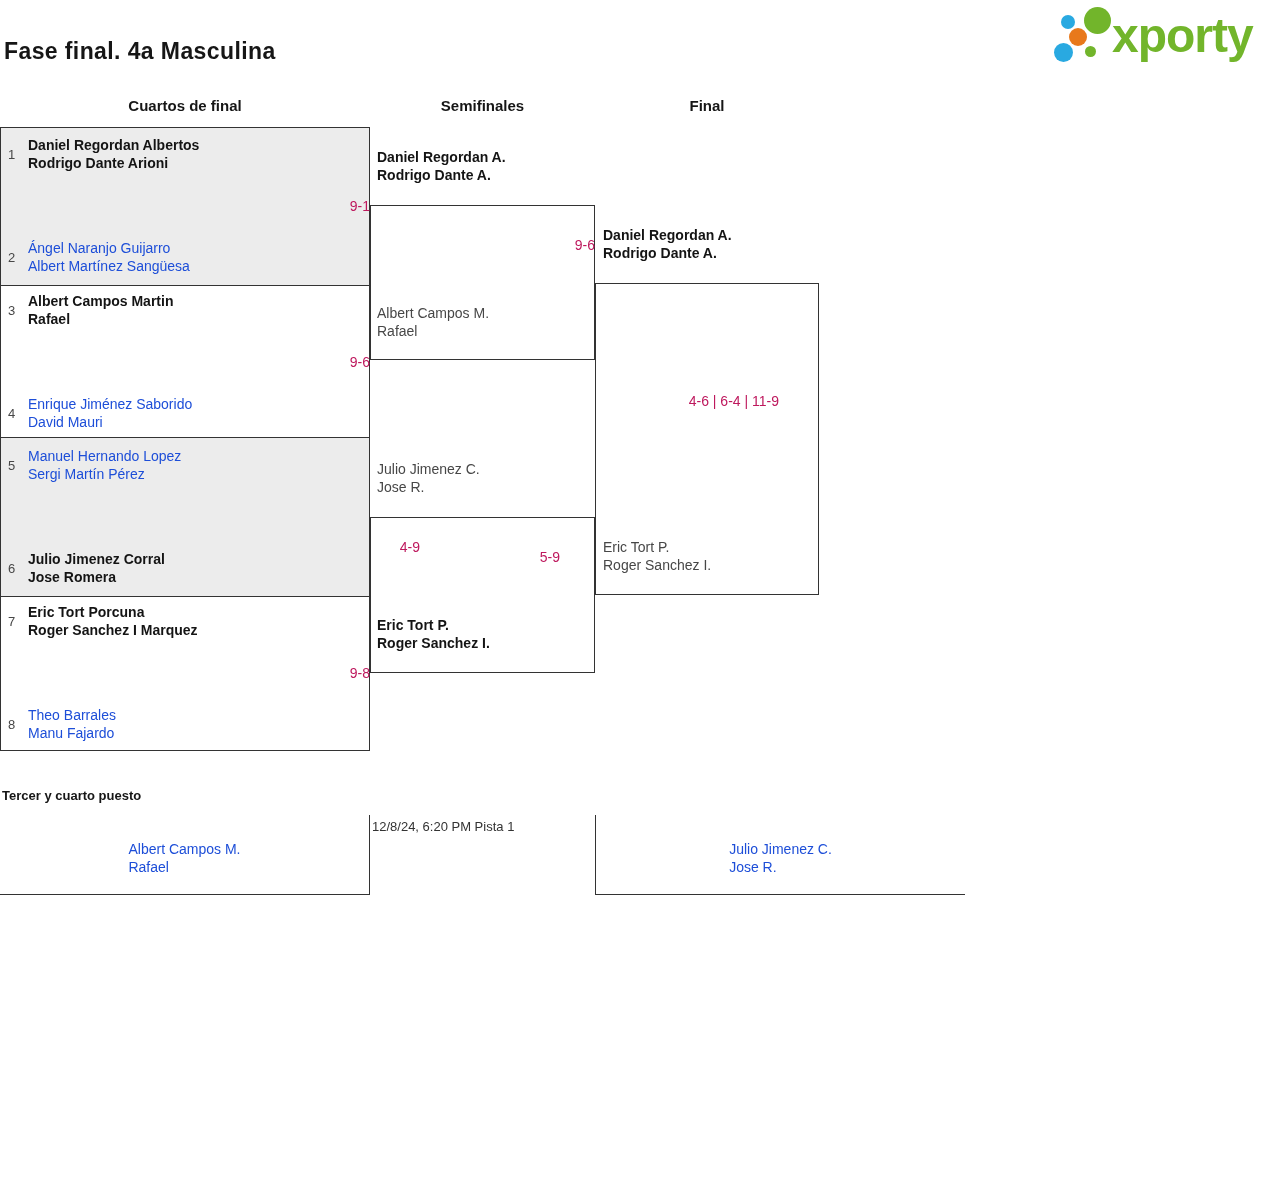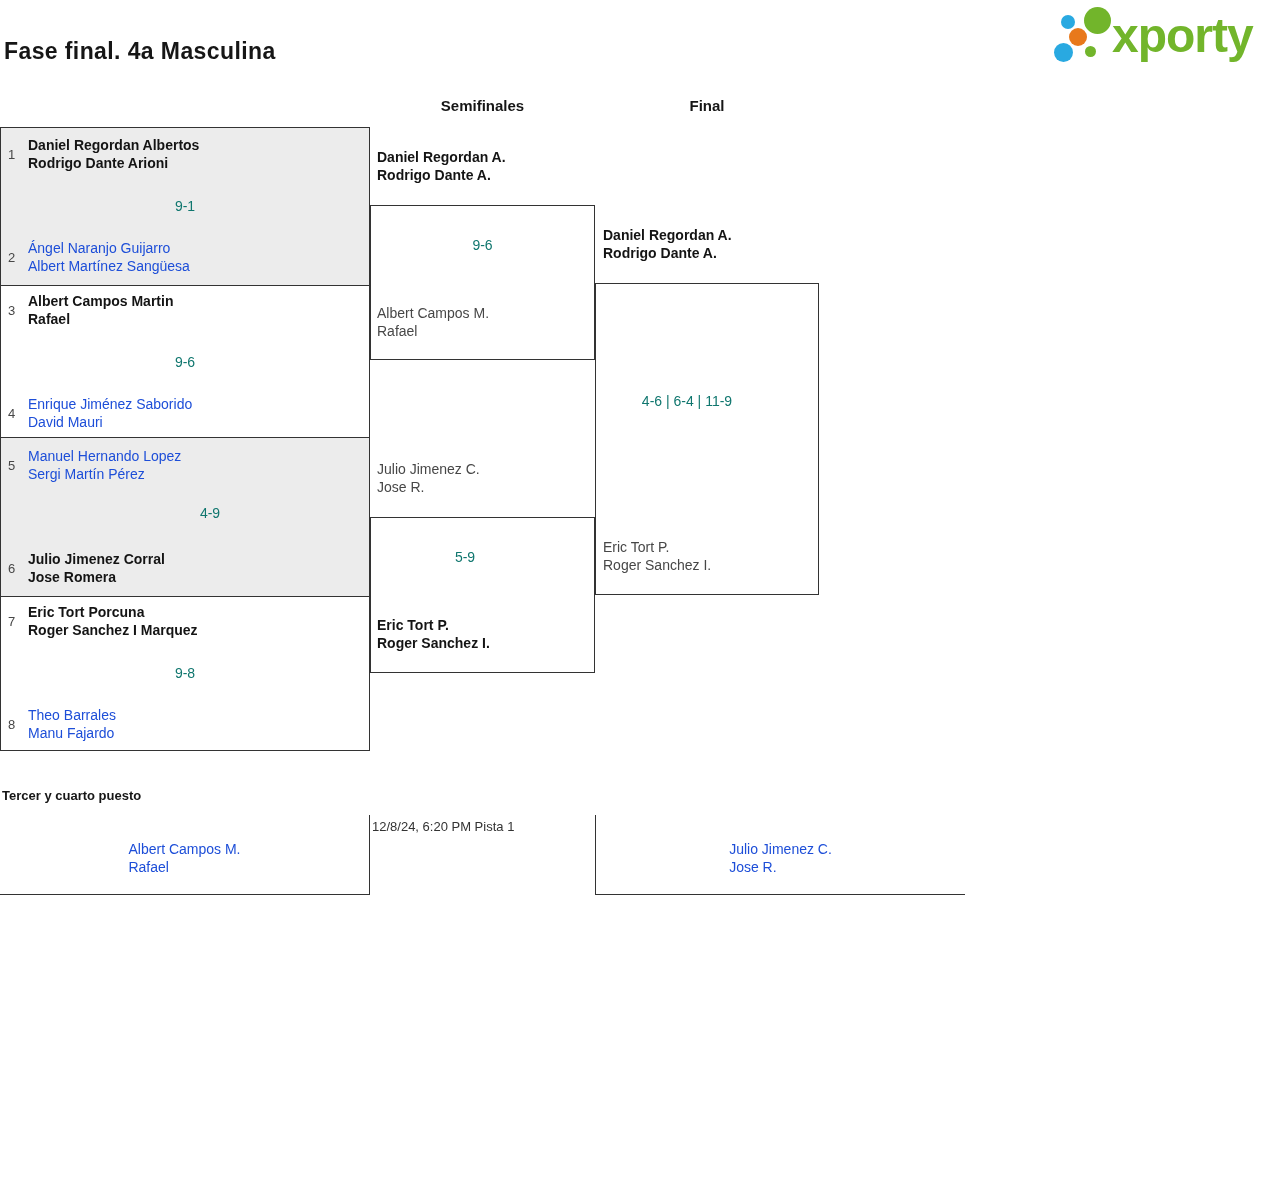--- a/index.html
+++ b/index.html
@@ -29,22 +29,22 @@
     left:8px;width:354px;height:36px;
   }
   .seed{
     width:20px;flex:0 0 20px;
     font-size:13px;color:#474747;
   }
   .names{font-size:14px;line-height:18px;color:#1d4ed8;}
   .names div{white-space:nowrap;}
   .winner .names, .names.winner{font-weight:bold;color:#141414;}
   .score{
-    text-align:center;
-    font-size:14px;color:#0f766e;
+    text-align:right;
+    font-size:14px;color:#be185d;
     white-space:nowrap;
   }
   .slot{font-size:14px;line-height:18px;color:#474747;}
   .slot.winner{font-weight:bold;color:#141414;}
   .slot div{white-space:nowrap;}
   .tp-heading{
     font-size:13px;font-weight:bold;color:#161616;
     white-space:nowrap;
   }
   .tp-slot{
@@ -69,20 +69,21 @@
 
   <div class="abs" style="left:1048px;top:0;width:230px;height:72px;">
     <div class="abs dot" style="left:13px;top:15px;width:14px;height:14px;background:#29a9e1;"></div>
     <div class="abs dot" style="left:36px;top:7px;width:27px;height:27px;background:#72b52b;"></div>
     <div class="abs dot" style="left:21px;top:28px;width:18px;height:18px;background:#e8791b;"></div>
     <div class="abs dot" style="left:6px;top:43px;width:19px;height:19px;background:#29a9e1;"></div>
     <div class="abs dot" style="left:37px;top:46px;width:11px;height:11px;background:#72b52b;"></div>
     <span class="abs logo-word" style="left:64px;top:12px;">xporty</span>
   </div>
 
+  <div class="abs col-header" style="left:0;width:370px;">Cuartos de final</div>
   <div class="abs col-header" style="left:370px;width:225px;">Semifinales</div>
   <div class="abs col-header" style="left:595px;width:224px;">Final</div>
 
   <div class="abs match-box bg-gray" style="left:0;top:127px;width:370px;height:159px;"></div>
   <div class="abs match-box" style="left:0;top:285px;width:370px;height:153px;"></div>
   <div class="abs match-box bg-gray" style="left:0;top:437px;width:370px;height:160px;"></div>
   <div class="abs match-box" style="left:0;top:596px;width:370px;height:155px;"></div>
 
   <div class="abs team-row winner" style="top:136px;">
     <span class="seed">1</span>
@@ -116,21 +117,21 @@
     </span>
   </div>
 
   <div class="abs team-row" style="top:447px;">
     <span class="seed">5</span>
     <span class="names">
       <div>Manuel Hernando Lopez</div>
       <div>Sergi Martín Pérez</div>
     </span>
   </div>
-  <div class="abs score" style="left:0;top:505px;width:420px;">4-9</div>
+  <div class="abs score" style="left:0;top:539px;width:420px;">4-9</div>
   <div class="abs team-row winner" style="top:550px;">
     <span class="seed">6</span>
     <span class="names">
       <div>Julio Jimenez Corral</div>
       <div>Jose Romera</div>
     </span>
   </div>
 
   <div class="abs team-row winner" style="top:603px;">
     <span class="seed">7</span>

